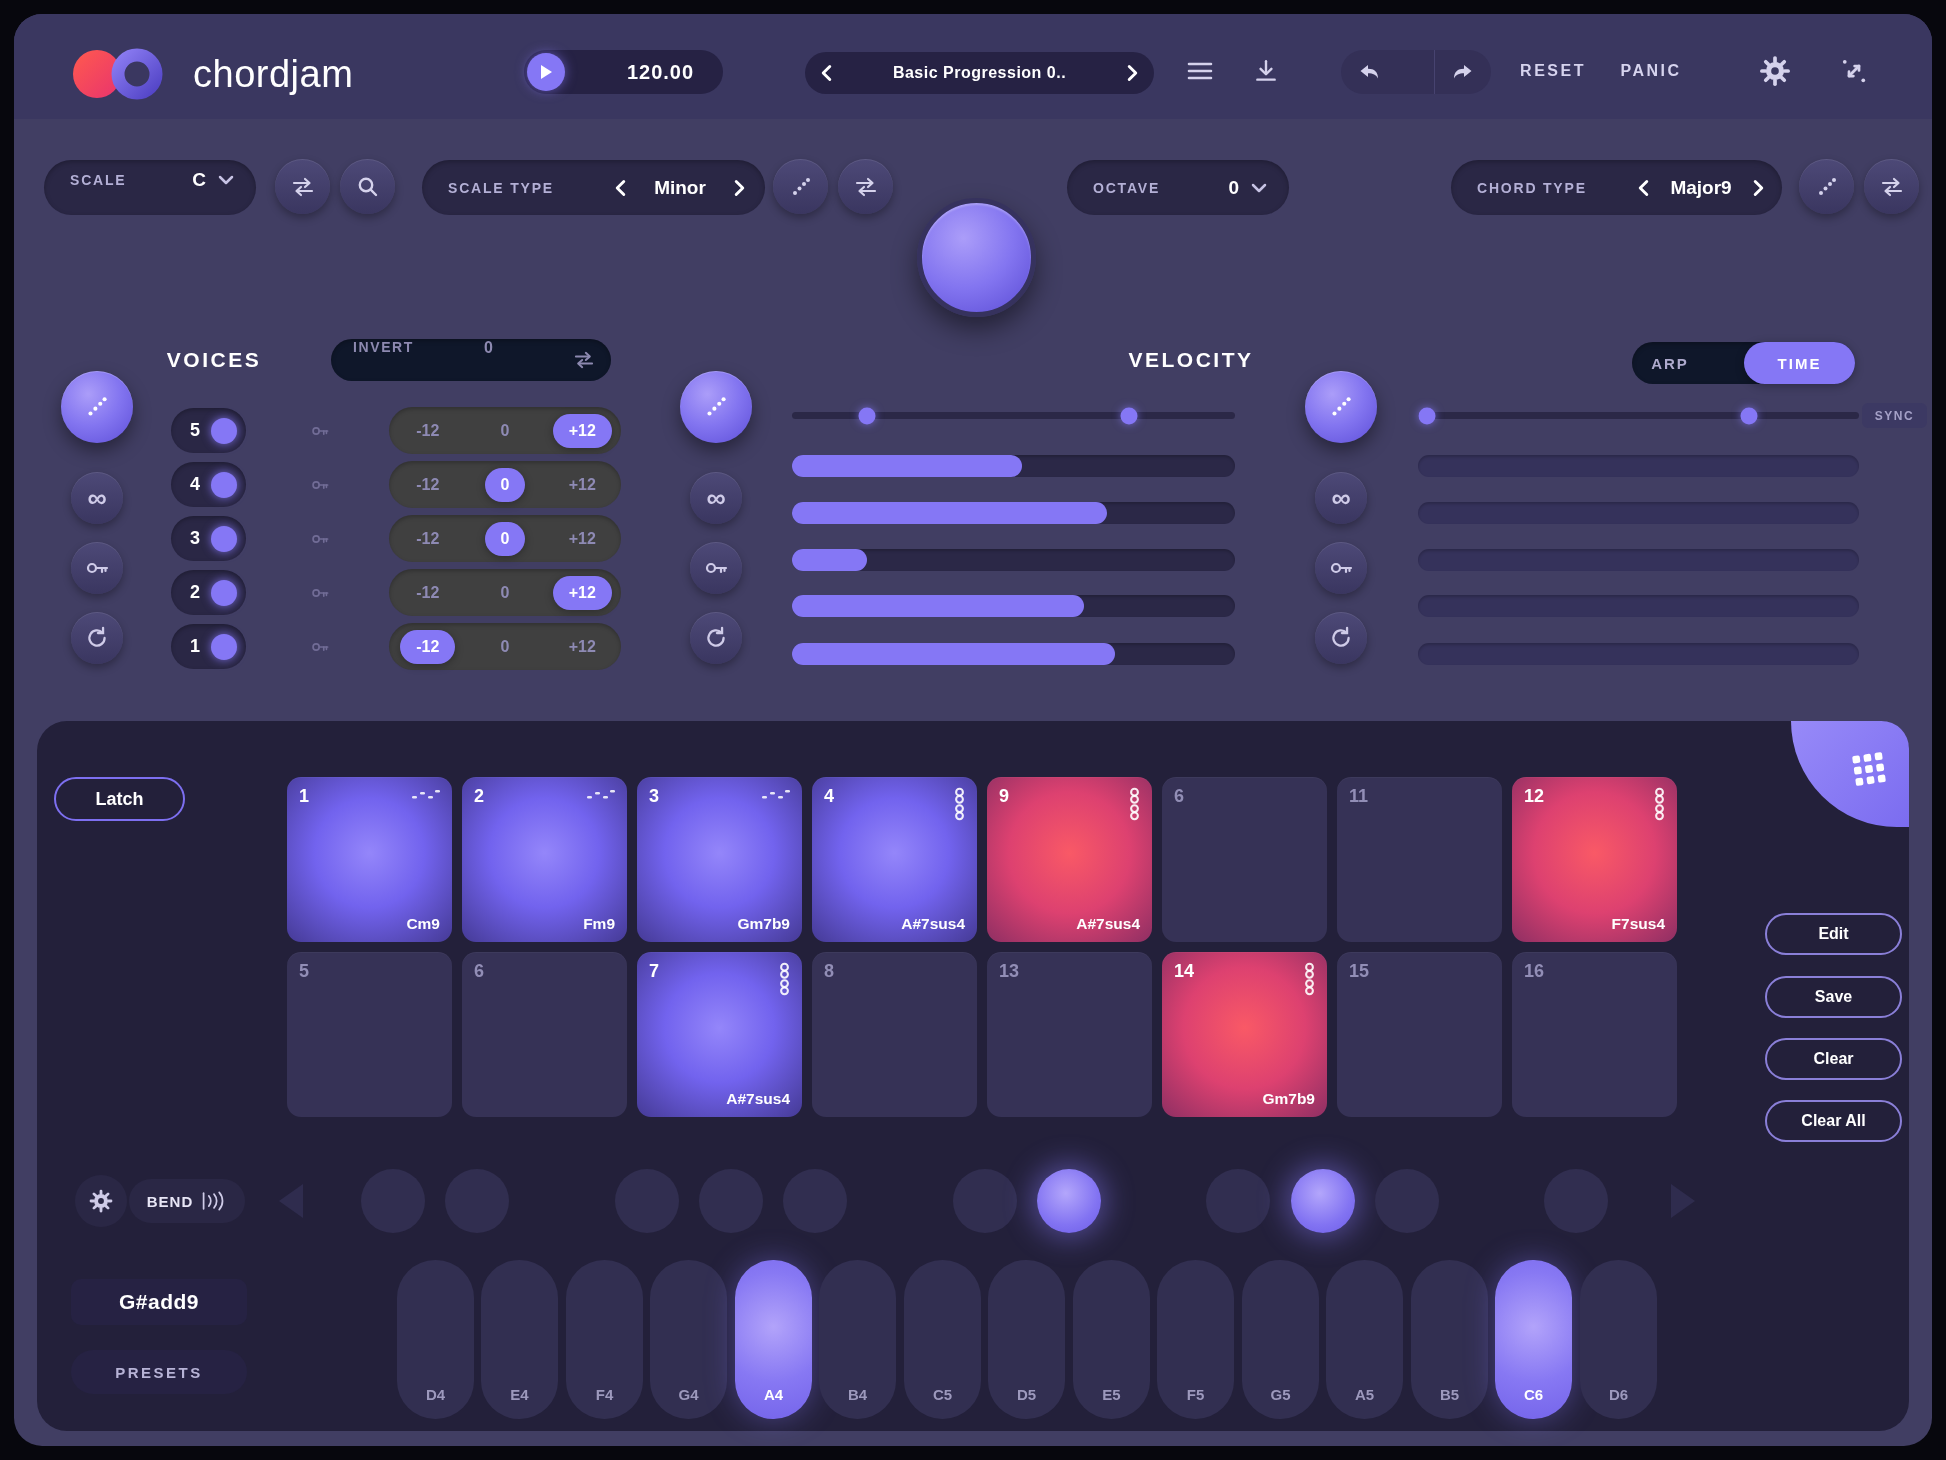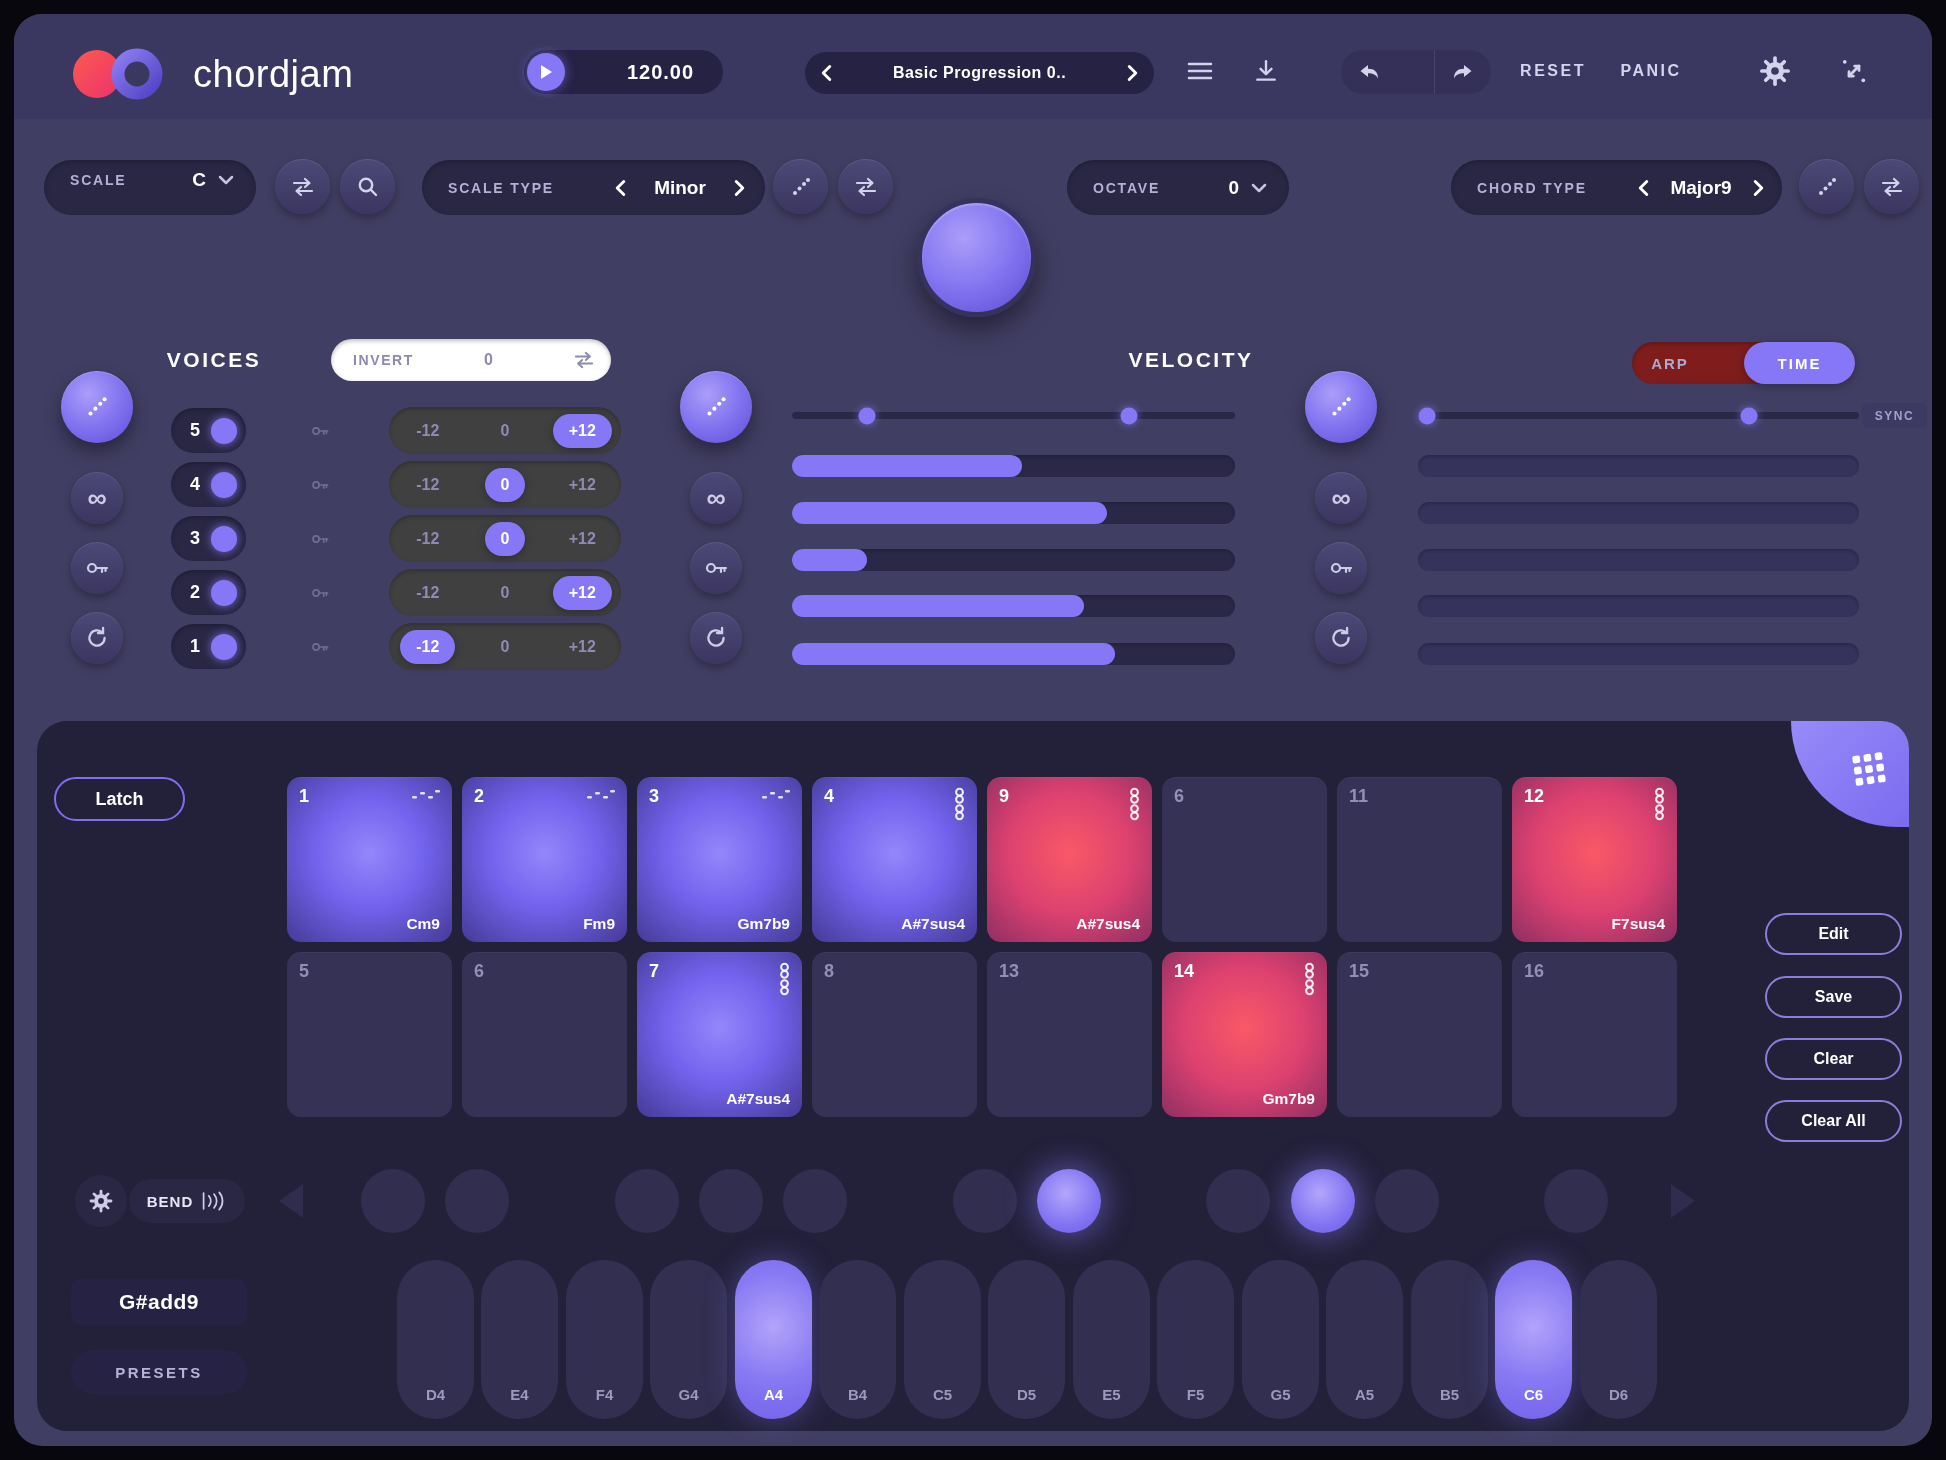--- a/index.html
+++ b/index.html
@@ -43,32 +43,32 @@
   .vnum { width:85px; height:45px; border-radius:23px; background:#2a2745; display:flex; align-items:center; justify-content:space-between; padding:0 9px 0 19px; box-shadow: inset 0 2px 4px rgba(0,0,0,.25); }
   .vnum-t { color:#fff; font-weight:bold; font-size:18px; }
   .vdot { width:26px; height:26px; border-radius:50%; background:#8577f5; box-shadow:0 0 10px rgba(133,119,245,.85); }
   .vkeyic { margin-left:28px; }
   .selector { margin-left:23px; width:280px; height:47px; border-radius:24px; background:#404040; display:flex; align-items:center; box-shadow: inset 0 2px 4px rgba(0,0,0,.25); }
   .opt { flex:1; text-align:center; }
   .opt span { display:inline-block; padding:8px 16px; border-radius:18px; color:#8e8ab4; font-weight:bold; font-size:16px; }
   .selector.opt0 .opt:nth-child(1) span,
   .selector.opt1 .opt:nth-child(2) span,
   .selector.opt2 .opt:nth-child(3) span { background:#8577f5; color:#fff; box-shadow:0 2px 8px rgba(0,0,0,.3); }
-  .invert-pill { left:317px; top:325px; width:280px; height:42px; border-radius:21px; background:#ffffff; display:flex; align-items:center; padding:0 16px 0 22px; box-shadow: inset 0 2px 4px rgba(0,0,0,.25); }
+  .invert-pill { left:317px; top:325px; width:280px; height:42px; border-radius:21px; background:#0f172a; display:flex; padding:0 16px 0 22px; box-shadow: inset 0 2px 4px rgba(0,0,0,.25); }
   .inv-lbl { color:#8d89b0; font-weight:bold; font-size:14px; letter-spacing:1.6px; }
   .inv-val { color:#8d89b0; font-weight:bold; font-size:16px; margin-left:34px; margin-right:8px; }
 
   
   .slider { height:9px; }
   .slider .track { position:absolute; left:0; right:0; top:1px; height:7px; background:#2b2847; border-radius:4px; }
   .slider .dot { position:absolute; top:50%; width:17px; height:17px; border-radius:50%; background:#8577f5; transform:translate(-50%,-50%); box-shadow:0 0 8px rgba(133,119,245,.7); }
   .bar { height:22px; border-radius:11px; background:#2b2847; box-shadow: inset 0 2px 3px rgba(0,0,0,.2); }
   .bar .fill { position:absolute; left:0; top:0; bottom:0; border-radius:11px; background:#8577f5; }
   .tbar { background:#35325b; }
-  .arp-time { left:1618px; top:328px; width:223px; height:42px; border-radius:21px; background:#7f1d1d; display:flex; box-shadow: inset 0 2px 4px rgba(0,0,0,.25); justify-content: flex-end; }
+  .arp-time { left:1618px; top:328px; width:223px; height:42px; border-radius:21px; background:#0f172a; display:flex; box-shadow: inset 0 2px 4px rgba(0,0,0,.25); justify-content: flex-end; }
   .arp-cell { flex:1; display:flex; align-items:center; justify-content:center; color:#aeaacd; font-weight:bold; font-size:15px; letter-spacing:2px; }
   .time-cell { width:111px; border-radius:21px; background:#8577f5; color:#fff; display:flex; align-items:center; justify-content:center; font-weight:bold; font-size:15px; letter-spacing:2px; box-shadow:0 2px 10px rgba(0,0,0,.3); }
   .sync { left:1848px; top:389px; width:65px; height:25px; background:#3c3963; border-radius:6px; color:#a5a1c8; font-weight:bold; font-size:12px; letter-spacing:1.5px; display:flex; align-items:center; justify-content:center; }
 
   
   .pad-panel { left:23px; top:707px; width:1872px; height:710px; background:#23203a; border-radius:30px; }
   .corner { position:absolute; right:0; top:0; width:118px; height:106px; background:linear-gradient(135deg,#978af8,#7b6cf0); border-radius:0 30px 0 115px; display:flex; align-items:flex-start; justify-content:flex-end; padding:30px 22px 0 0; }
   .latch { position:absolute; left:17px; top:56px; width:131px; height:44px; border:2px solid #7d6ff0; border-radius:22px; color:#fff; font-weight:bold; font-size:18px; display:flex; align-items:center; justify-content:center; }
   .pads { position:absolute; left:250px; top:56px; width:1400px; display:grid; grid-template-columns:repeat(8,165px); gap:10px; }
   .pad { position:relative; width:165px; height:165px; border-radius:14px; background:#363256; box-shadow: inset 0 1px 0 rgba(255,255,255,.04); }

